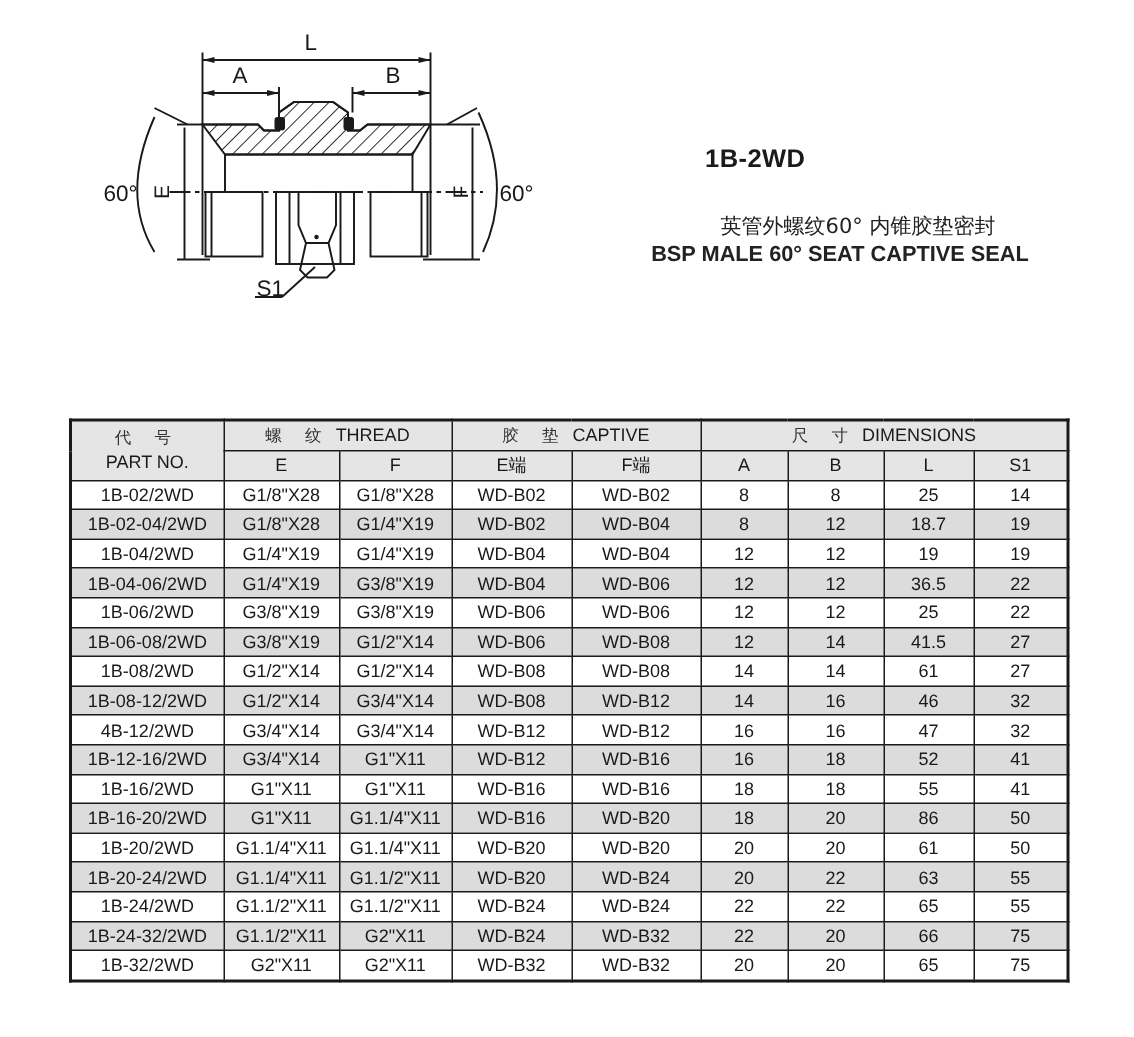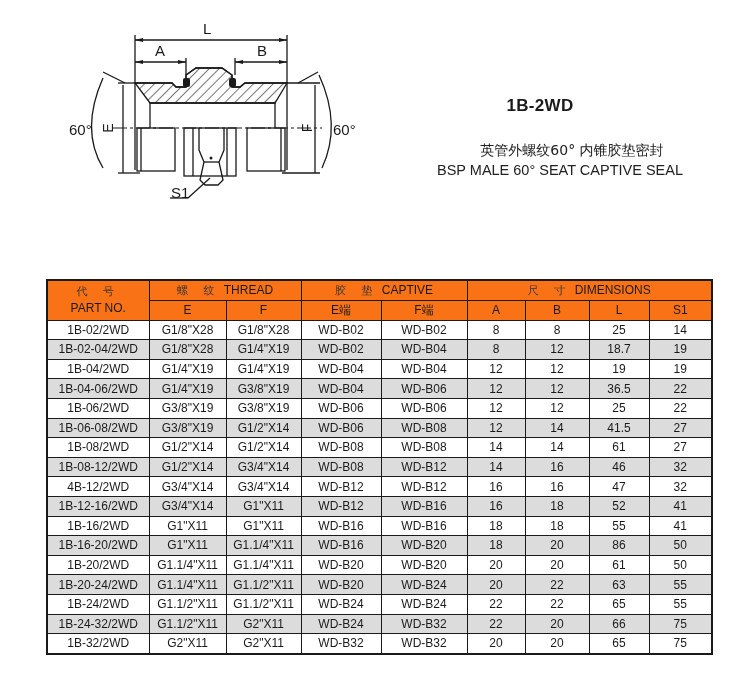--- a/index.html
+++ b/index.html
@@ -1,29 +1,29 @@
 <!DOCTYPE html>
 <html><head>
 <meta charset="utf-8">
 <style>
   html, body { margin: 0; padding: 0; background: #ffffff; }
   body { width: 756px; height: 691px; position: relative; overflow: hidden;
          font-family: "Liberation Sans", "DejaVu Sans", sans-serif; color: #1a1a1a; }
   #drawing { position: absolute; left: 60px; top: 10px; width: 320px; height: 200px; }
-  .title { position: absolute; left: 470px; top: 96px; width: 140px; text-align: center;
+  .title { position: absolute; left: 470px; top: 96px; width: 140px; text-align: left;
            font-weight: bold; font-size: 17px; letter-spacing: 0.3px; color: #1a1a1a; }
   .sub-cn { position: absolute; left: 412px; top: 142px; width: 320px; text-align: center;
             font-size: 14px; color: #222; font-family: "DejaVu Sans", sans-serif; }
   .sub-en { position: absolute; left: 400px; top: 162px; width: 320px; text-align: center;
-            font-size: 14.5px; color: #222; }
+            font-size: 14.5px; color: #222; font-weight: bold; }
   table.spec { position: absolute; left: 46px; top: 279px; border-collapse: collapse;
                border: 2px solid #1a1a1a; font-size: 12px; }
   table.spec td { border: 1.6px solid #1a1a1a; text-align: center; padding: 0; height: 18.6px;
                   line-height: 18px; white-space: nowrap; color: #1a1a1a; }
-  table.spec tr.hdr td { background: #f97316; }
+  table.spec tr.hdr td { background: #e5e5e5; }
   table.spec tr.alt td { background: #dcdcdc; }
   table.spec tr.norm td { background: #ffffff; }
   .cn { font-family: "DejaVu Sans", sans-serif; font-size: 11px; color: #333; letter-spacing: 6px; }
   .partno-cell { line-height: 16px !important; }
 </style>
 </head>
 <body>
 
 <svg id="drawing" viewBox="60 10 320 200" xmlns="http://www.w3.org/2000/svg">
   <defs>

